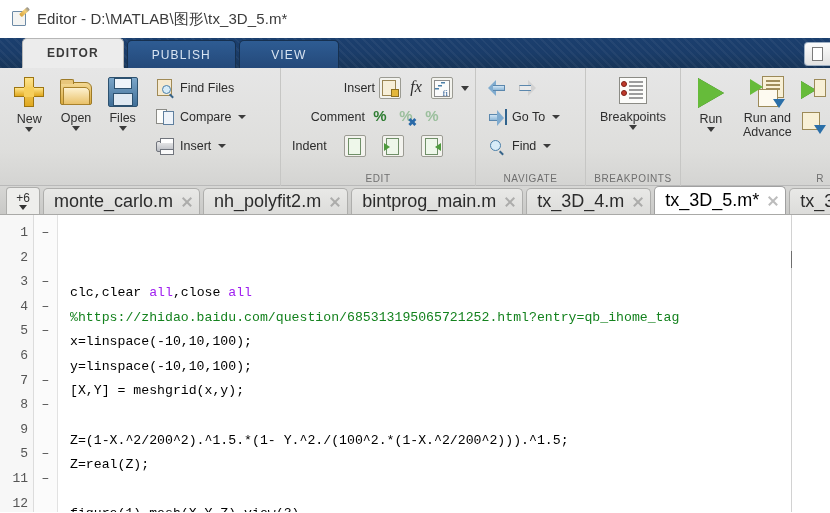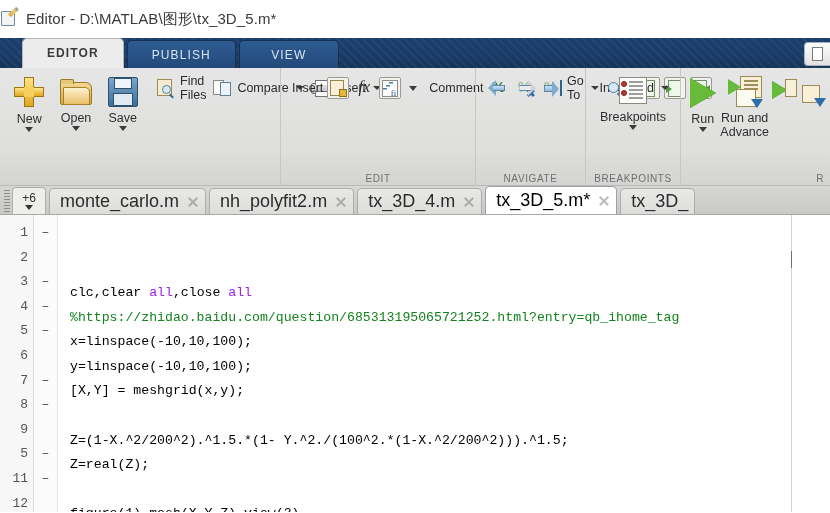--- a/index.html
+++ b/index.html
@@ -10,21 +10,21 @@
     font-family: "Liberation Sans", sans-serif;
     background: #f0f0f0;
     -webkit-font-smoothing: antialiased;
   }
   .app { position: relative; width: 830px; height: 513px; overflow: hidden; background: #fff; }
 
   
   .titlebar {
     height: 38px; background: #ffffff;
     display: flex; align-items: center;
-    padding-left: 0;
+    padding-left: 11px;
     border-bottom: 0;
   }
   .title-icon {
     width: 18px; height: 18px; margin-right: 8px;
     position: relative; flex: 0 0 auto;
   }
   .title-icon .sheet {
     position: absolute; left: 1px; top: 1px; width: 14px; height: 15px;
     background: #f4f4f2; border: 1.3px solid #6c8aa6; border-radius: 1px;
   }
@@ -155,21 +155,21 @@
   .ico-save .lab {
     position: absolute; left: 6px; top: 1px; width: 18px; height: 11px;
     background: #eef4fa; border: 1px solid #2d516f;
   }
   .ico-save .shut {
     position: absolute; left: 5px; top: 16px; width: 20px; height: 13px;
     background: #dfe9f2; border: 1px solid #2d516f;
   }
 
   
-  .cmdcol { display: flex; flex-direction: row; gap: 3px; padding-top: 2px; }
+  .cmdcol { display: flex; flex-direction: column; gap: 3px; padding-top: 2px; }
   .cmdrow { display: flex; align-items: center; height: 26px; padding: 0 2px; }
   .cmdrow .ctxt { font-size: 12.5px; color: #2b2b2b; margin-left: 5px; }
   .cmdrow .caret { margin-left: 7px; }
 
   .ico16 { width: 19px; height: 18px; position: relative; flex: 0 0 auto;}
   .doc-base {
     position: absolute; left: 1px; top: 0px; width: 15px; height: 17px;
     background: #fbfbf7; border: 1px solid #8a8a84;
   }
   .doc-base.tan { background: #f6ead0; border-color: #a08a56; }
@@ -373,21 +373,21 @@
           </span>
           <span class="lbl" style="">Open</span>
           <span class="caret"></span>
         </div>
         <div class="bigbtn">
           <span class="ico ico-save" style="margin-top:1px">
             <span class="body"></span>
               <span class="lab"></span>
               <span class="shut"></span>
           </span>
-          <span class="lbl">Save</span>
+          <span class="lbl">Files</span>
           <span class="caret"></span>
         </div>
       </div>
     </div>
 
     <div class="rgroup" style="width:130px;border-left:none">
       <div class="rgroup-body">
         <div class="cmdcol">
           <div class="cmdrow">
             <span class="ico16">
@@ -555,20 +555,24 @@
     <div class="overflow-tab">
       <span>+6</span>
       <span class="caret"></span>
     </div>
     <div class="dtab">
       <span>monte_carlo.m</span>
       <span class="xbtn"></span>
     </div>
     <div class="dtab">
       <span>nh_polyfit2.m</span>
+      <span class="xbtn"></span>
+    </div>
+    <div class="dtab">
+      <span>bintprog_main.m</span>
       <span class="xbtn"></span>
     </div>
     <div class="dtab">
       <span>tx_3D_4.m</span>
       <span class="xbtn"></span>
     </div>
     <div class="dtab active">
       <span>tx_3D_5.m*</span>
       <span class="xbtn"></span>
     </div>

